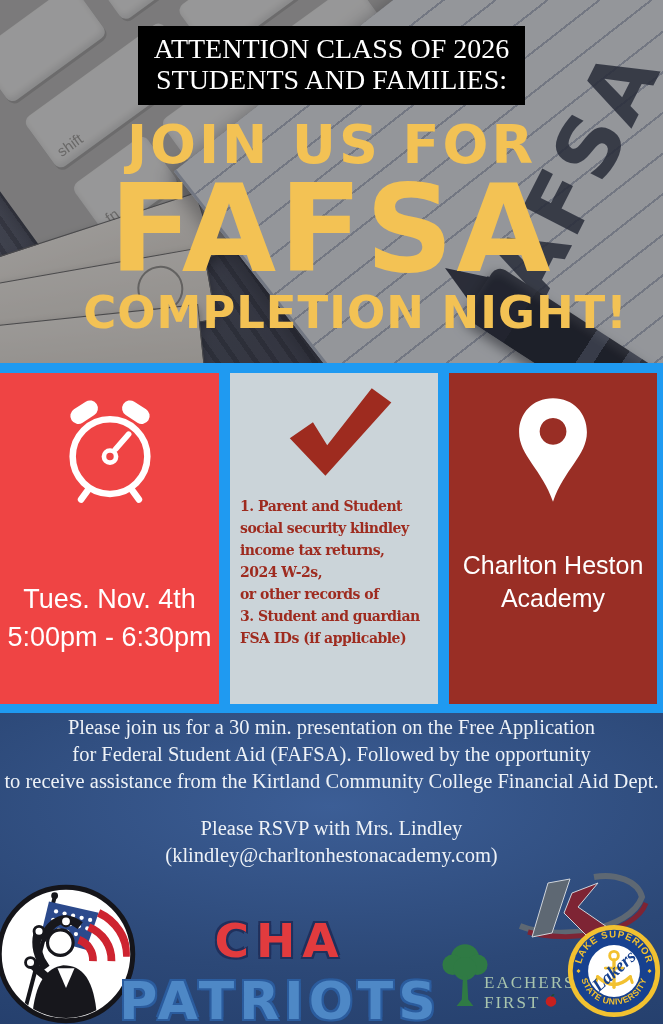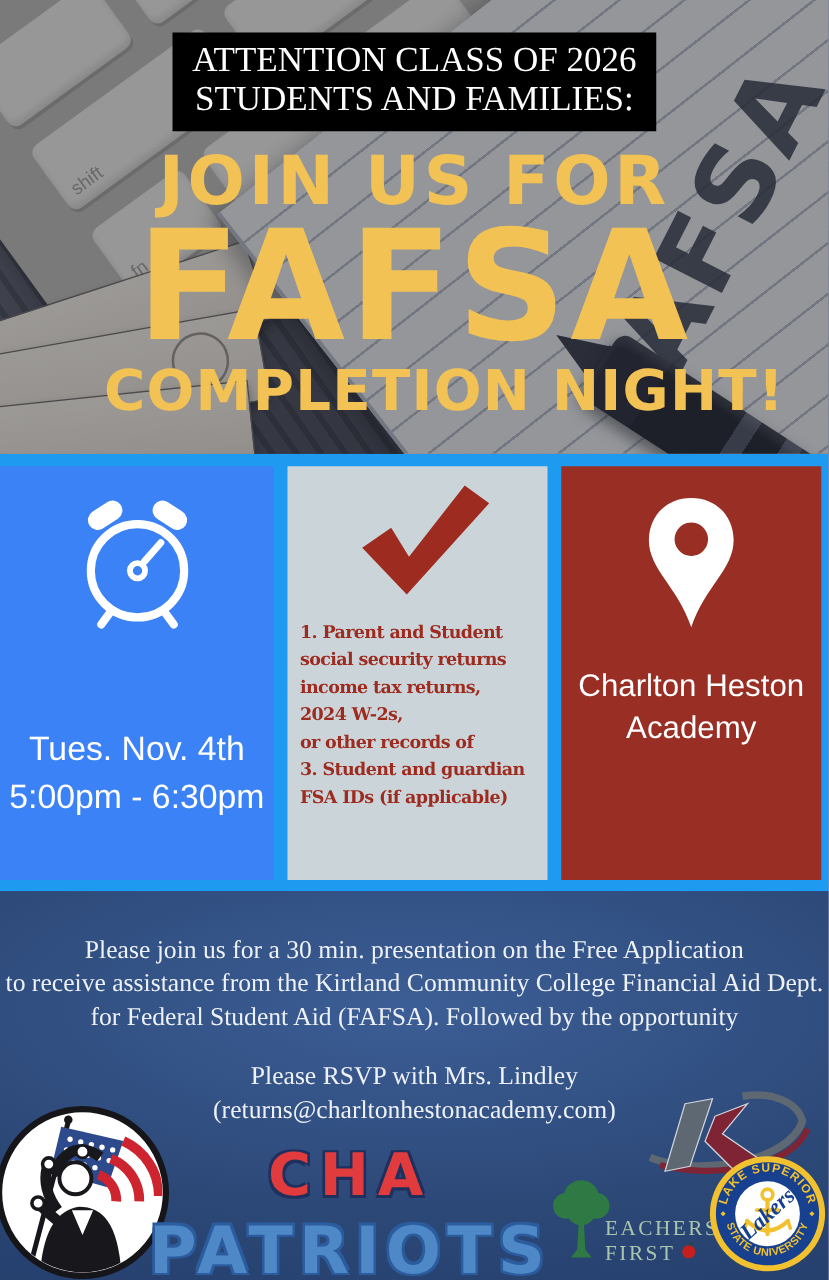--- a/index.html
+++ b/index.html
@@ -42,36 +42,36 @@
         font-family:"Liberation Serif",serif;font-size:28px;line-height:1.12;}
   .headline{margin-top:8px;color:#F3C254;font-family:"DejaVu Sans",sans-serif;font-weight:700;}
   .h-join{font-size:54px;letter-spacing:3px;}
   .h-fafsa{font-size:122px;line-height:.95;letter-spacing:3px;margin-top:-4px;}
   .h-completion{font-size:45px;letter-spacing:1px;margin-top:-2px;margin-left:48px;}
 
   
   .band{display:grid;grid-template-columns:219px 208px 208px;column-gap:11px;
         height:350px;box-sizing:border-box;background:#1F9AF1;padding:10px 6px 9px 0;}
   .col{height:100%;box-sizing:border-box;display:flex;flex-direction:column;align-items:center;}
-  .col-when{background:#3b82f6;}
+  .col-when{background:#ef4444;}
   .col-bring{background:#CBD4D9;align-items:stretch;padding:0 4px 0 10px;}
-  .col-where{background:#992E25;}
+  .col-where{background:#992E25;gap:16px;}
   .clock-svg{width:112px;height:112px;margin-top:22px;}
   .when-text{margin-top:74px;color:#fff;font-size:27px;line-height:1.4;text-align:center;}
   .check-svg{width:118px;height:98px;margin:10px auto 0;}
   .bring-list{margin-top:14px;font-family:"DejaVu Serif",serif;font-weight:700;
         font-size:14px;letter-spacing:-.5px;line-height:22px;color:#9E2B1F;white-space:nowrap;}
   .bring-list div{white-space:nowrap;}
   .pin-svg{width:90px;height:116px;margin-top:20px;}
   .where-text{color:#fff;font-size:25px;line-height:1.3;text-align:center;}
   .where-venue{margin-top:24px;width:184px;}
   .where-room{margin-top:30px;width:160px;}
 
   
-  .details{position:relative;height:311px;box-sizing:border-box;padding-top:34px;text-align:center;
+  .details{position:relative;height:311px;box-sizing:border-box;padding-top:1px;text-align:center;
         background:radial-gradient(ellipse 120% 95% at 50% 30%,#3C5E96 0%,#2C4877 55%,#223C69 100%);
         color:#EEF2F7;font-family:"Liberation Serif",serif;}
   .desc{font-size:20.5px;line-height:1.32;}
   .rsvp{margin-top:20px;font-size:20.5px;line-height:1.32;}
   .patriot-logo{position:absolute;left:-5px;top:170px;width:142px;height:142px;}
   .wordmark{position:absolute;left:110px;top:200px;width:340px;text-align:center;
         font-family:"DejaVu Sans",sans-serif;font-weight:700;}
   .cha{font-size:47px;letter-spacing:7px;color:#E23B3E;
         text-shadow:2px 2px 0 #20305c,-2px 2px 0 #20305c,2px -2px 0 #20305c,-2px -2px 0 #20305c;}
   .patriots{font-size:52px;letter-spacing:5px;color:#4E88C6;margin-top:3px;
@@ -159,47 +159,47 @@
         <div>5:00pm - 6:30pm</div>
       </div>
     </div>
 
     <div class="col col-bring">
       <svg class="check-svg" viewBox="0 0 130 110">
         <polygon points="12,62 38,44 54,70 104,6 126,22 52,104" fill="#9E2B1F"></polygon>
       </svg>
       <div class="bring-list">
         <div>1. Parent and Student</div>
-        <div>social security returns</div>
+        <div>social security klindley</div>
         <div>income tax returns,</div>
         <div>2024 W-2s,</div>
         <div>or other records of</div>
         <div>3. Student and guardian</div>
         <div>FSA IDs (if applicable)</div>
       </div>
     </div>
 
     <div class="col col-where">
       <svg class="pin-svg" viewBox="0 0 100 130">
         <path fill="#ffffff" fill-rule="evenodd" d="M50,6 C27,6 12,23 12,44 C12,70 38,86 50,122 C62,86 88,70 88,44 C88,23 73,6 50,6 Z
              M50,28 a15,15 0 1 0 0.1,0 Z"></path>
       </svg>
       <div class="where-text where-venue">Charlton Heston Academy</div>
     </div>
   </section>
 
   <section class="details">
     <div class="desc">
       <div>Please join us for a 30 min. presentation on the Free Application</div>
+      <div>for Federal Student Aid (FAFSA). Followed by the opportunity</div>
       <div>to receive assistance from the Kirtland Community College Financial Aid Dept.</div>
-      <div>for Federal Student Aid (FAFSA). Followed by the opportunity</div>
     </div>
     <div class="rsvp">
       <div>Please RSVP with  Mrs. Lindley</div>
-      <div>(returns@charltonhestonacademy.com)</div>
+      <div>(klindley@charltonhestonacademy.com)</div>
     </div>
 
     <svg class="patriot-logo" viewBox="0 0 100 100">
       <circle cx="50" cy="50" r="47" fill="#ffffff" stroke="#15151a" stroke-width="3.5"></circle>
       <g clip-path="url(#patclip)">
         <clipPath id="patclip">
             <circle cx="50" cy="50" r="45"></circle>
           </clipPath>
         <line x1="22" y1="86" x2="42" y2="10" stroke="#15151a" stroke-width="2.8"></line>
         <circle cx="42" cy="9" r="2.4" fill="#15151a"></circle>

